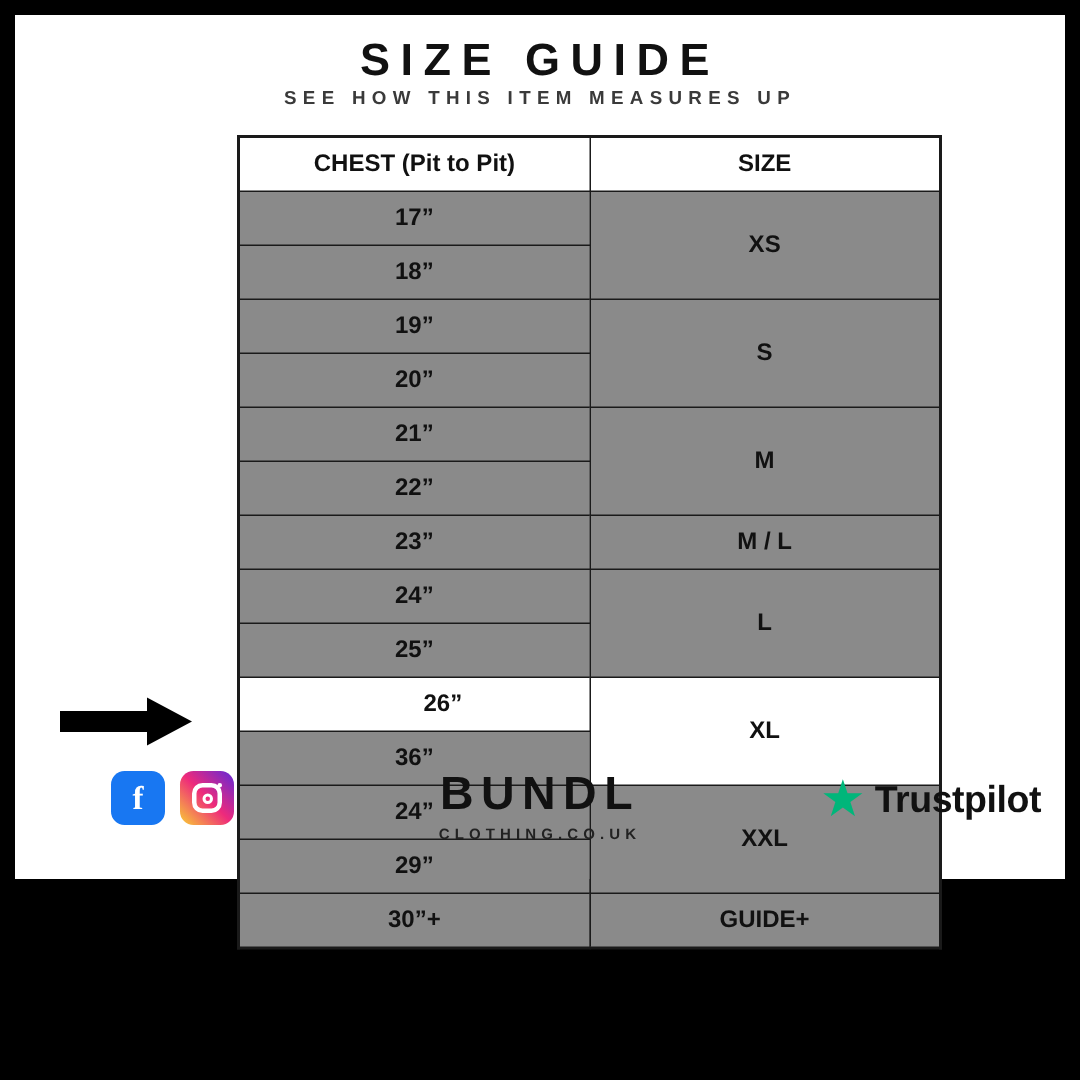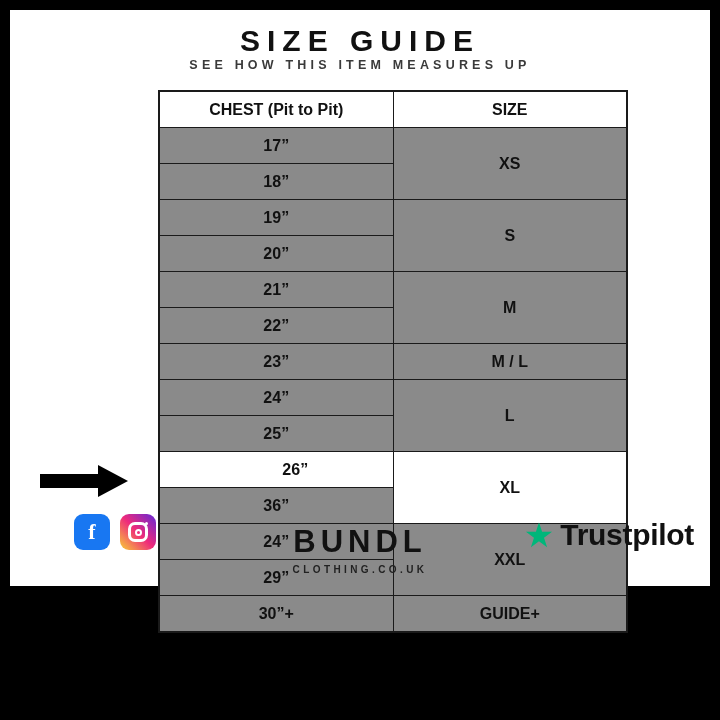--- a/index.html
+++ b/index.html
@@ -178,21 +178,21 @@
     top: 8px;
     width: 3px;
     height: 3px;
     background: #fff;
     border-radius: 50%;
   }
   .brand {
     position: absolute;
     left: 0;
     right: 0;
-    top: 18px;
+    top: 5px;
     text-align: center;
   }
   .brand-name {
     font-size: 31px;
     font-weight: bold;
     letter-spacing: 5px;
     color: #111111;
   }
   .brand-sub {
     font-size: 10px;
@@ -208,21 +208,21 @@
     display: flex;
     align-items: center;
     gap: 6px;
   }
   .tp-star {
     color: #00B67A;
     font-size: 34px;
     line-height: 30px;
   }
   .tp-text {
-    font-size: 30px;
+    font-size: 25px;
     font-weight: bold;
     color: #111111;
     letter-spacing: -0.3px;
   }
 </style>
 </head>
 <body>
 
 <div class="frame">
 

